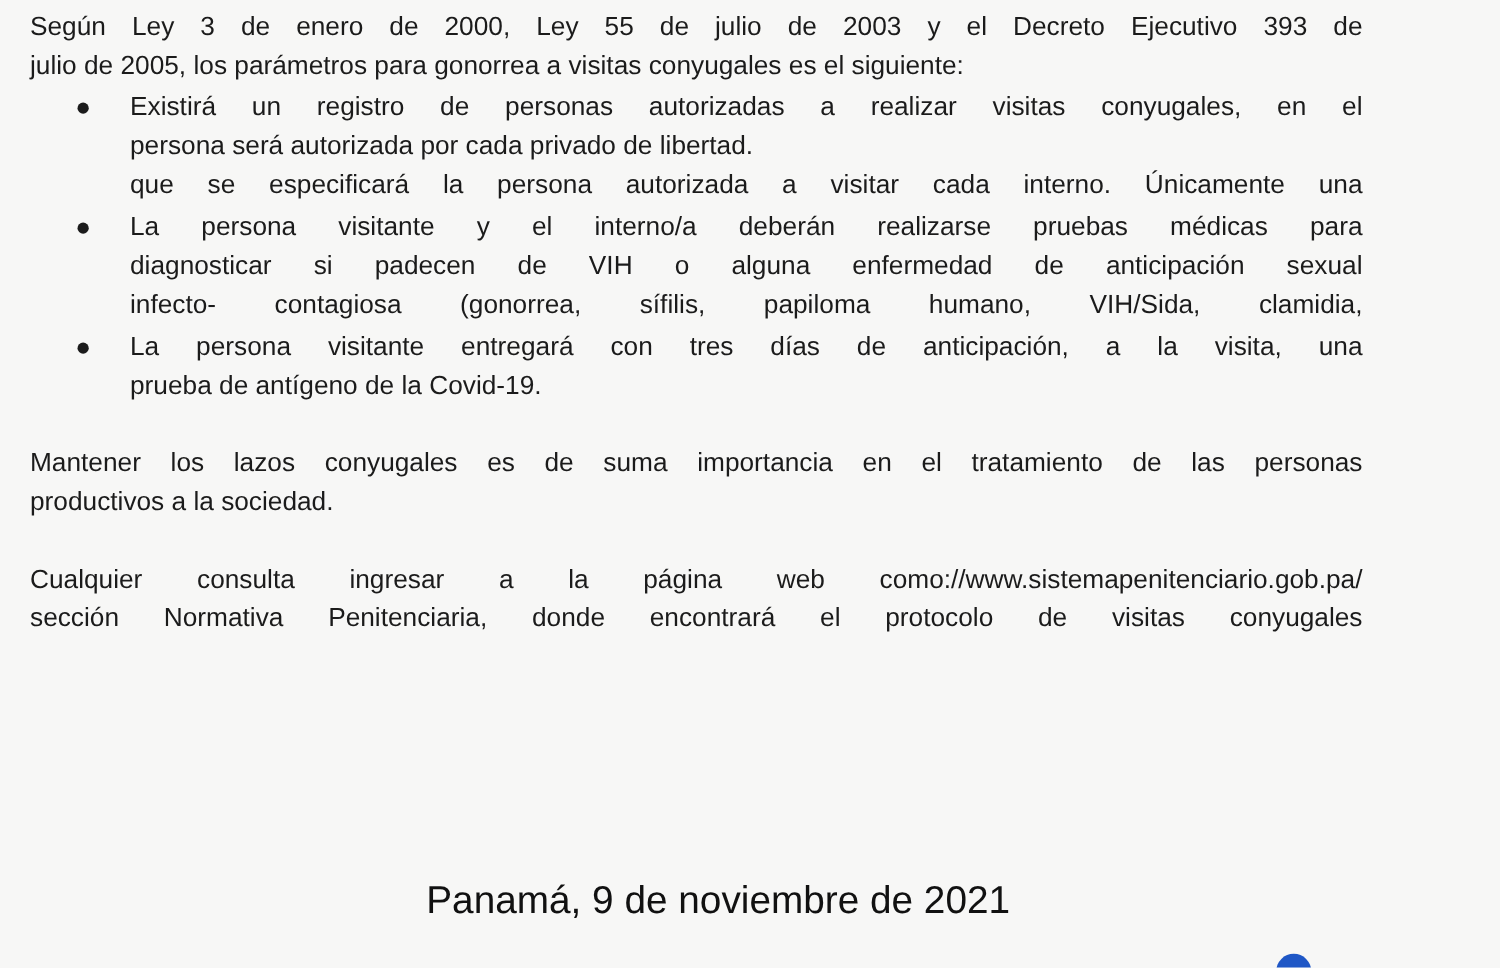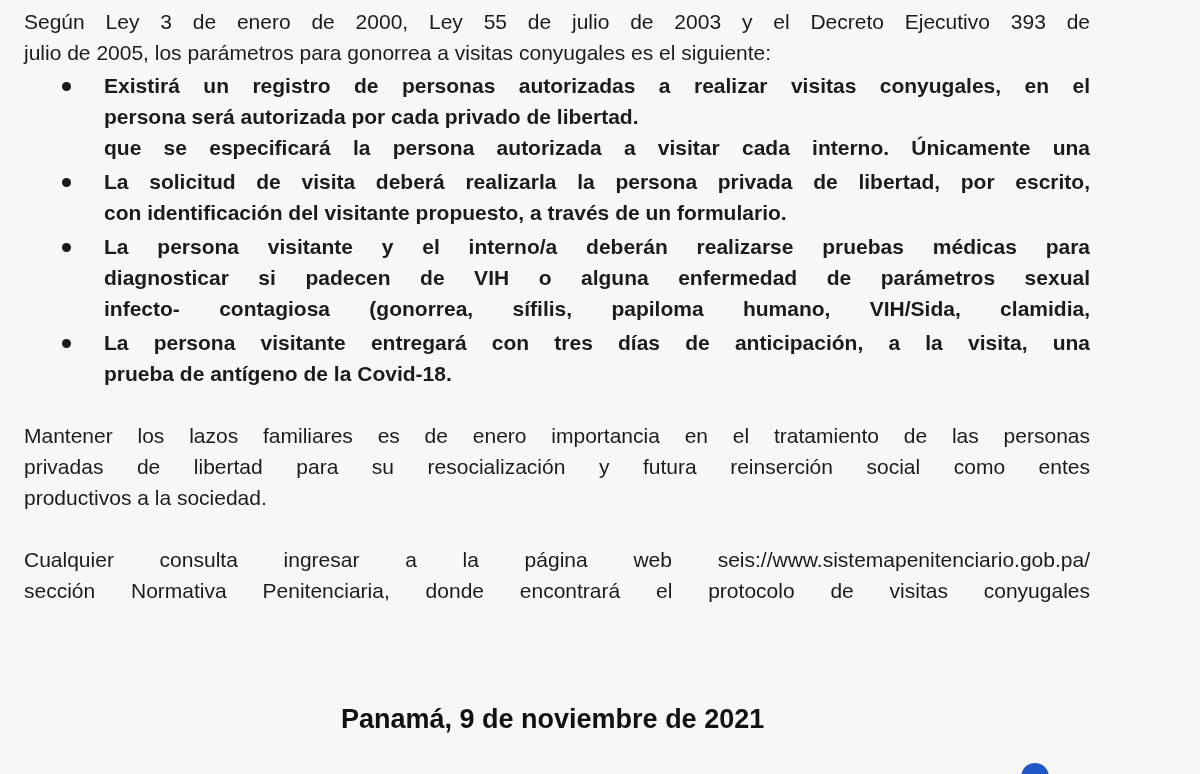--- a/index.html
+++ b/index.html
@@ -11,30 +11,30 @@
     position:relative;
   }
   .page { position:absolute; left:24px; top:6px; width:1066px; }
   .line {
     font-size:21px; line-height:31px; height:31px;
     white-space:nowrap; text-align:justify; text-align-last:justify;
   }
   .line.last { text-align-last:left; }
   p { margin:0; }
   .intro { margin:0; }
-  ul.bullets { list-style:none; margin:2px 0 0 0; padding:0;font-weight:bold; }
+  ul.bullets { list-style:none; margin:2px 0 0 0; padding:0; }
   ul.bullets li { position:relative; padding-left:80px; margin-bottom:3px; }
   ul.bullets li .bullet {
     position:absolute; left:38px; top:12px; width:9px; height:9px;
     border-radius:50%; background:#1b1b1b;
   }
   .para2 { margin-top:31px; }
   .para3 { margin-top:31px; }
   .date {
-    font-size:27px; line-height:31px; font-weight:bold;
+    font-size:31px; line-height:31px; font-weight:normal;
     position:absolute; left:341px; top:704px; color:#111;
     white-space:nowrap;
   }
   .blue-dot {
     position:absolute; left:1021px; top:763px; width:28px; height:28px;
     border-radius:50%; background:#1f57c6;
   }
 </style>
 </head>
 <body>
@@ -49,43 +49,37 @@
 
   <ul class="bullets">
     <li>
       <span class="bullet"></span>
       <div class="line">Existirá un registro de personas autorizadas a realizar visitas conyugales, en el</div>
       <div class="line last">persona será autorizada por cada privado de libertad.</div>
       <div class="line">que se especificará la persona autorizada a visitar cada interno. Únicamente una</div>
     </li>
     <li>
       <span class="bullet"></span>
-      <div class="line">La solicitud de visita deberá realizarla la persona privada de libertad, por escrito,</div>
-      <div class="line last">con identificación del visitante propuesto, a través de un formulario.</div>
-    </li>
-    <li>
-      <span class="bullet"></span>
       <div class="line">La persona visitante y el interno/a deberán realizarse pruebas médicas para</div>
-      <div class="line">diagnosticar si padecen de VIH o alguna enfermedad de parámetros sexual</div>
+      <div class="line">diagnosticar si padecen de VIH o alguna enfermedad de anticipación sexual</div>
       <div class="line">infecto- contagiosa (gonorrea, sífilis, papiloma humano, VIH/Sida, clamidia,</div>
     </li>
     <li>
       <span class="bullet"></span>
       <div class="line">La persona visitante entregará con tres días de anticipación, a la visita, una</div>
-      <div class="line last">prueba de antígeno de la Covid-18.</div>
+      <div class="line last">prueba de antígeno de la Covid-19.</div>
     </li>
   </ul>
 
   <div class="para2">
-    <div class="line">Mantener los lazos familiares es de enero importancia en el tratamiento de las personas</div>
-    <div class="line">privadas de libertad para su resocialización y futura reinserción social como entes</div>
+    <div class="line">Mantener los lazos conyugales es de suma importancia en el tratamiento de las personas</div>
     <div class="line last">productivos a la sociedad.</div>
   </div>
 
   <div class="para3">
-    <div class="line">Cualquier consulta ingresar a la página web seis://www.sistemapenitenciario.gob.pa/</div>
+    <div class="line">Cualquier consulta ingresar a la página web como://www.sistemapenitenciario.gob.pa/</div>
     <div class="line">sección Normativa Penitenciaria, donde encontrará el protocolo de visitas conyugales</div>
   </div>
 </div>
 
 <div class="date">Panamá, 9 de noviembre de 2021</div>
 
 <div class="blue-dot"></div>
 
 </body></html>

